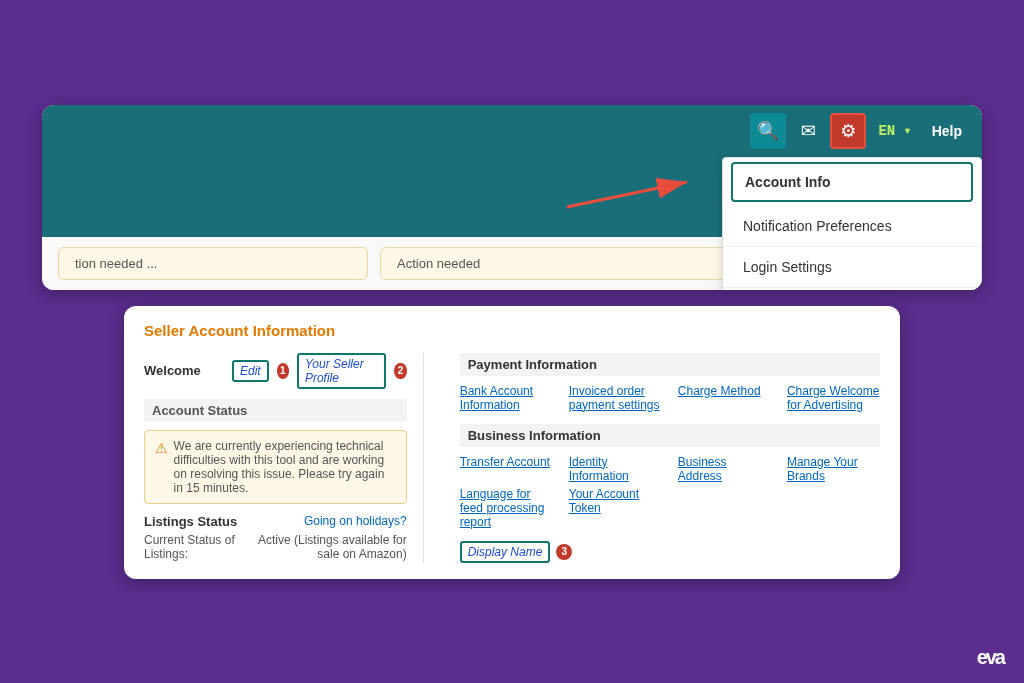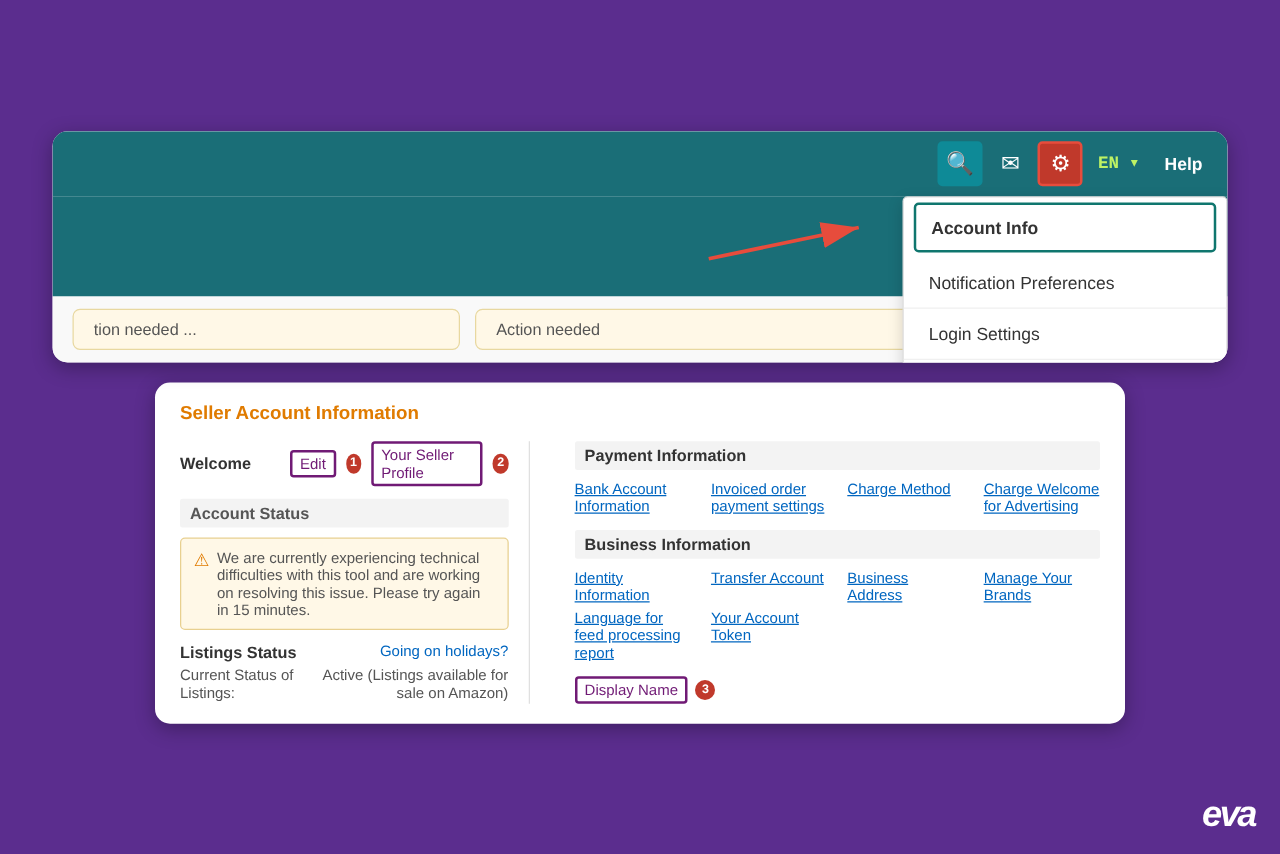--- a/index.html
+++ b/index.html
@@ -181,27 +181,28 @@
     }
 
     .info-label {
       font-size: 13px;
       color: #333;
       min-width: 80px;
       font-weight: bold;
     }
 
     .badge-btn {
-      border: 2px solid #701a75;
+      border: 2px solid #0f766e;
       border-radius: 3px;
       padding: 2px 6px;
       font-size: 12px;
       cursor: pointer;
-      color: #701a75;
+      color: #1d4ed8;
       background: #fff;
+      font-style: italic;
     }
 
     .numbered-badge {
       background: #c0392b;
       color: #fff;
       border-radius: 50%;
       width: 16px; height: 16px;
       font-size: 10px;
       display: inline-flex;
       align-items: center;
@@ -291,24 +292,23 @@
       display: flex;
       align-items: center;
       gap: 6px;
     }
 
     
     .eva-logo {
       position: absolute;
       bottom: 14px;
       right: 20px;
-      font-size: 29px;
+      font-size: 20px;
       font-weight: 900;
       color: #fff;
-      font-style: italic;
       letter-spacing: -2px;
     }
   </style>
 </head>
 <body>
 
 <div class="top-panel">
 
   <div class="navbar">
     <div class="navbar-spacer"></div>
@@ -407,22 +407,22 @@
       <div class="right-section-title">Payment Information</div>
       <div class="two-col-links">
         <span class="right-link">Bank Account Information</span>
         <span class="right-link">Invoiced order payment settings</span>
         <span class="right-link">Charge Method</span>
         <span class="right-link">Charge Welcome for Advertising</span>
       </div>
 
       <div class="right-section-title">Business Information</div>
       <div class="two-col-links">
+        <span class="right-link">Transfer Account</span>
         <span class="right-link">Identity Information</span>
-        <span class="right-link">Transfer Account</span>
         <span class="right-link">Business Address</span>
         <span class="right-link">Manage Your Brands</span>
         <span class="right-link">Language for feed processing report</span>
         <span class="right-link">Your Account Token</span>
       </div>
 
       <div class="display-name-row">
         <span class="badge-btn">
           <span>Display Name</span>
         </span>

